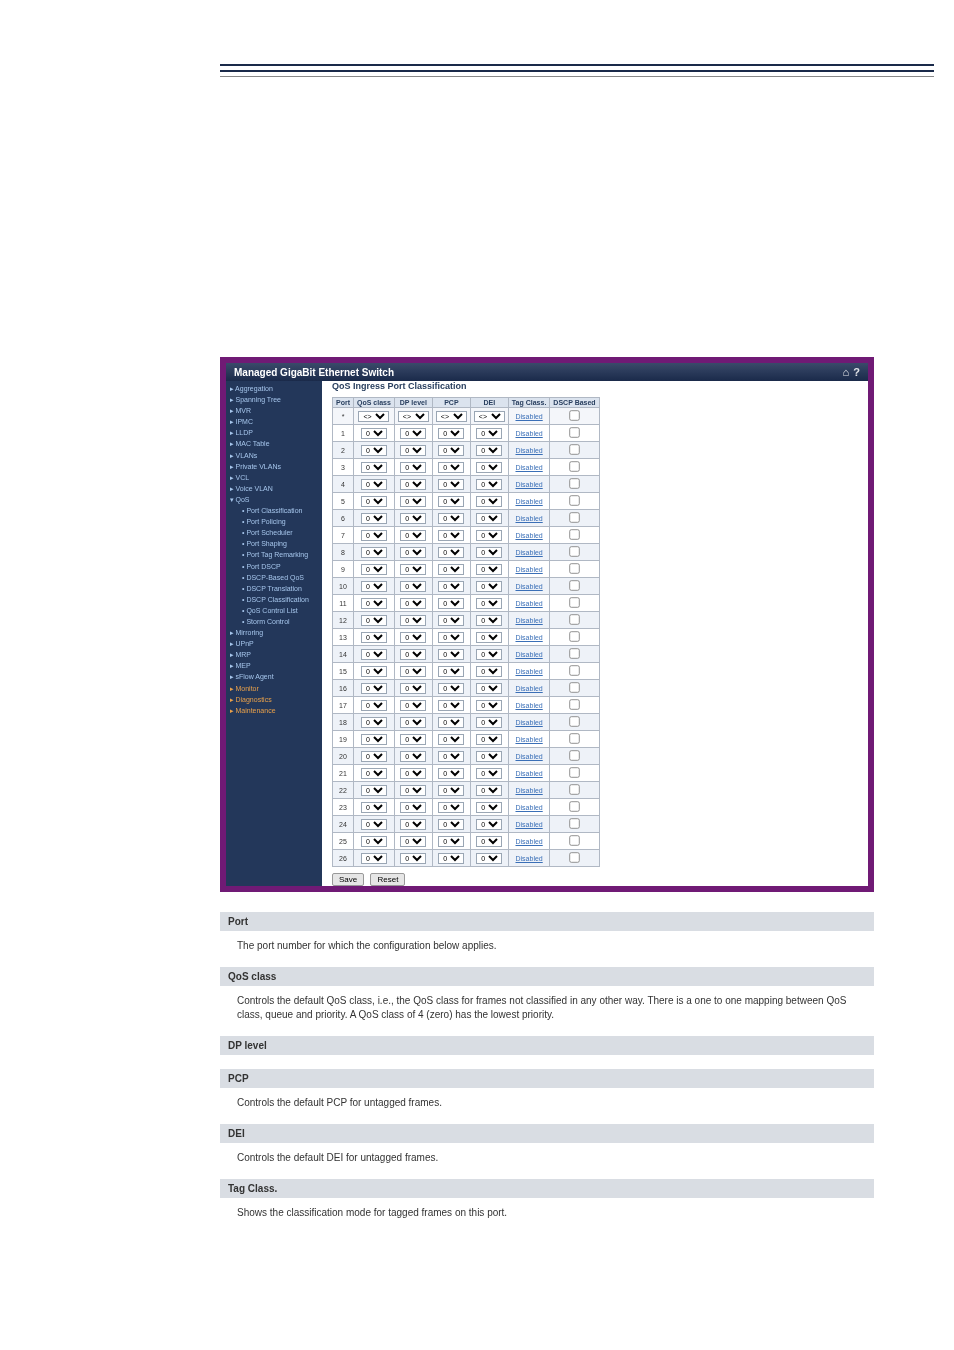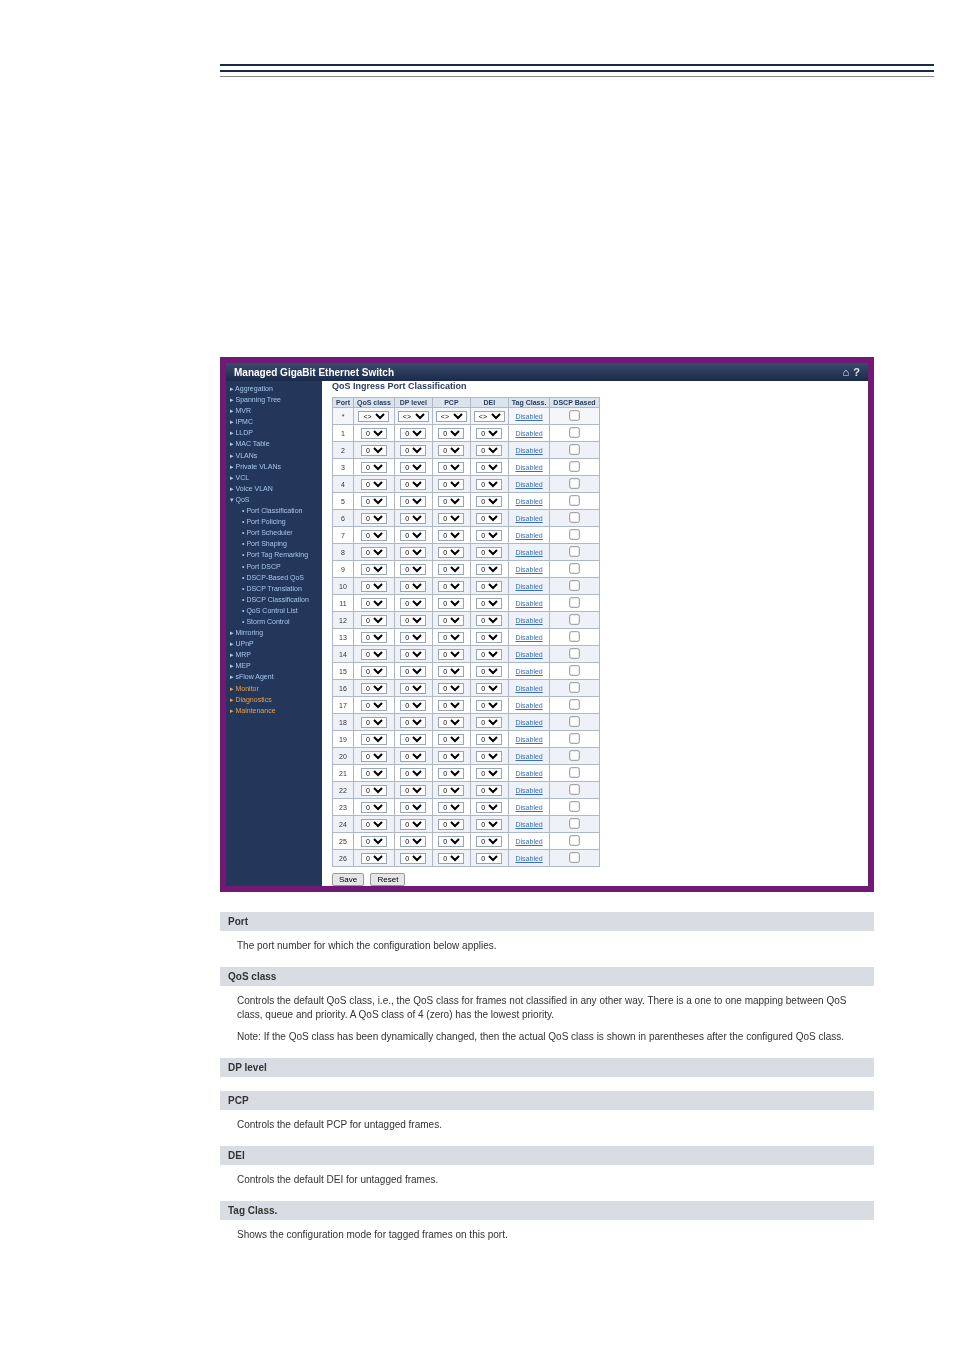--- a/index.html
+++ b/index.html
@@ -360,25 +360,24 @@
     </div>
   </div>
 </div>
 
 <div class="desc">
   <div class="sect-head">Port</div>
   <p>The port number for which the configuration below applies.</p>
 
   <div class="sect-head">QoS class</div>
   <p>Controls the default QoS class, i.e., the QoS class for frames not classified in any other way. There is a one to one mapping between QoS class, queue and priority. A QoS class of 4 (zero) has the lowest priority.</p>
-  <p>Note: If the QoS class has been dynamically changed, then the actual QoS class is shown in parentheses after the configured QoS class.</p>
 
   <div class="sect-head">DP level</div>
 
   <div class="sect-head">PCP</div>
   <p>Controls the default PCP for untagged frames.</p>
 
   <div class="sect-head">DEI</div>
   <p>Controls the default DEI for untagged frames.</p>
 
   <div class="sect-head">Tag Class.</div>
-  <p>Shows the configuration mode for tagged frames on this port.</p>
+  <p>Shows the classification mode for tagged frames on this port.</p>
 </div>
 
 </body></html>

